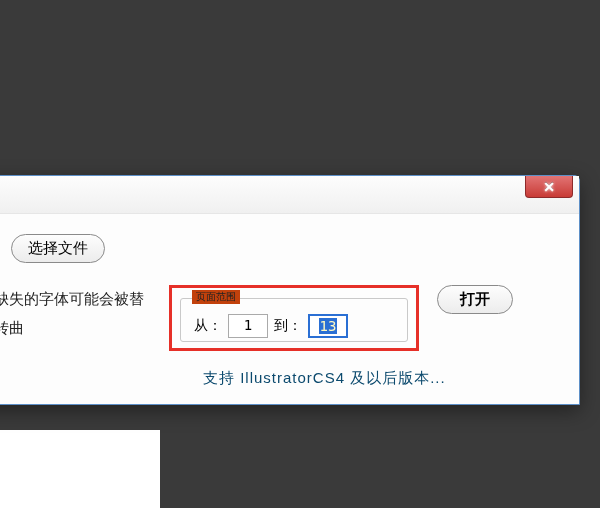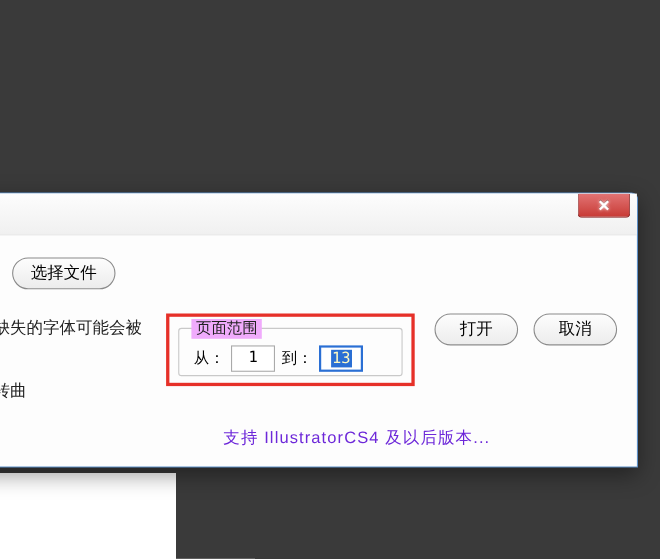--- a/index.html
+++ b/index.html
@@ -107,23 +107,23 @@
   }
   .fieldset-border {
     position: absolute;
     left: 8px; right: 8px; top: 10px; bottom: 6px;
     border: 1px solid #c9c9c9;
     border-radius: 3px;
   }
   .fieldset-legend {
     position: absolute;
     top: 2px; left: 20px;
-    background: #f0abfc;
+    background: #c2410c;
     padding: 0 4px;
-    font-size: 14px;
+    font-size: 10px;
     color: #222;
   }
   .range-controls {
     position: absolute;
     top: 26px; left: 22px;
     display: flex;
     align-items: center;
     gap: 6px;
     font-size: 14px;
   }
@@ -140,31 +140,32 @@
   .num-input.focused {
     border: 2px solid #2a6fd4;
   }
   .num-input.focused .sel {
     background: #2a6fd4;
     color: #fef9c3;
     padding: 0 1px;
   }
   .right-buttons {
     display: flex;
-    flex-direction: row;
+    flex-direction: column;
     gap: 14px;
     margin-left: 18px;
+    font-weight: bold;
   }
   .right-buttons .pill-btn {
     padding: 4px 22px;
   }
   .footer-note {
     margin-top: 18px;
     margin-left: 224px;
-    color: #6d28d9;
+    color: #0c4a6e;
     font-size: 15px;
     letter-spacing: 1px;
   }
 </style>
 </head>
 <body>
 
 <div class="backdrop"></div>
 <div class="inner-dark"></div>
 
@@ -197,20 +198,19 @@
           </div>
           <span>到：</span>
           <div class="num-input focused">
             <span class="sel">13</span>
           </div>
         </div>
       </div>
 
       <div class="right-buttons">
         <div class="pill-btn">打开</div>
-        <div class="pill-btn">取消</div>
       </div>
     </div>
 
     <div class="footer-note">支持 IllustratorCS4 及以后版本...</div>
 
   </div>
 </div>
 
 </body></html>

